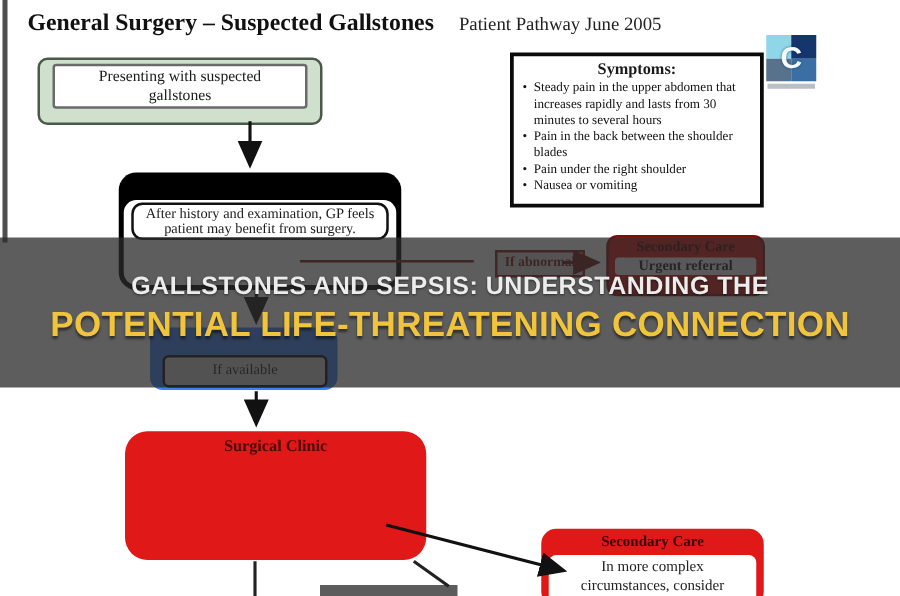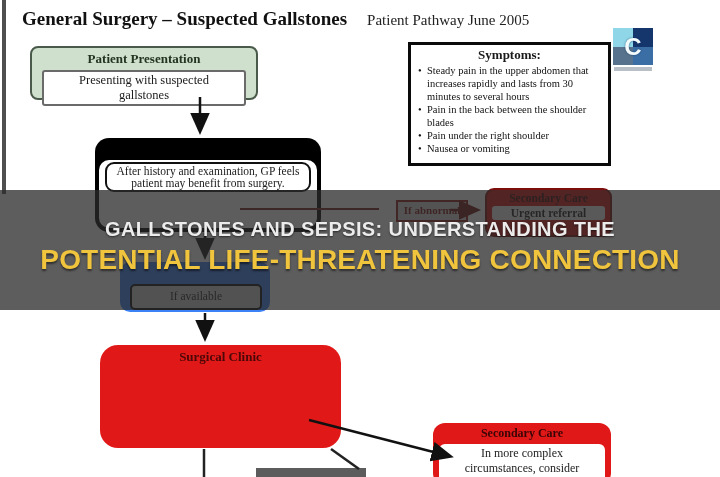--- a/index.html
+++ b/index.html
@@ -113,21 +113,20 @@
 
 <div id="stage">
 
   <div class="left-strip"></div>
 
   <div class="title-row">
     <span class="title-main">General Surgery – Suspected Gallstones</span><span class="title-sub">Patient Pathway  June 2005</span>
   </div>
 
   <div class="patient-box">
-    <div class="hdr">Patient Presentation</div>
     <div class="patient-inner">Presenting with suspected gallstones</div>
   </div>
 
   <div class="symptoms-box">
     <div class="hdr">Symptoms:</div>
     <ul class="symptoms-list">
         <li>Steady pain in the upper abdomen that increases rapidly and lasts from 30 minutes to several hours</li>
         <li>Pain in the back between the shoulder blades</li>
         <li>Pain under the right shoulder</li>
         <li>Nausea or vomiting</li>

